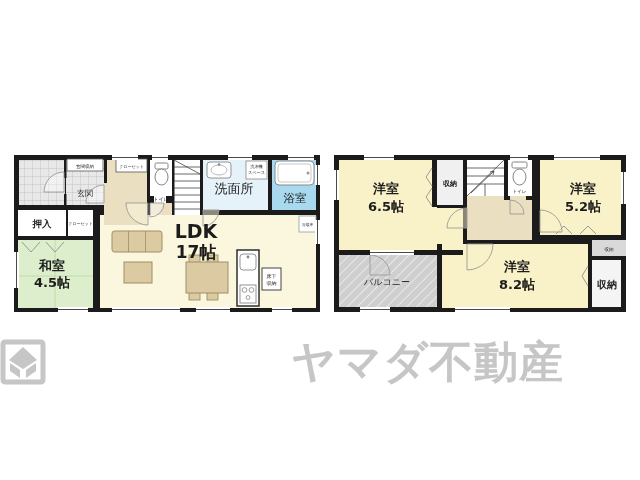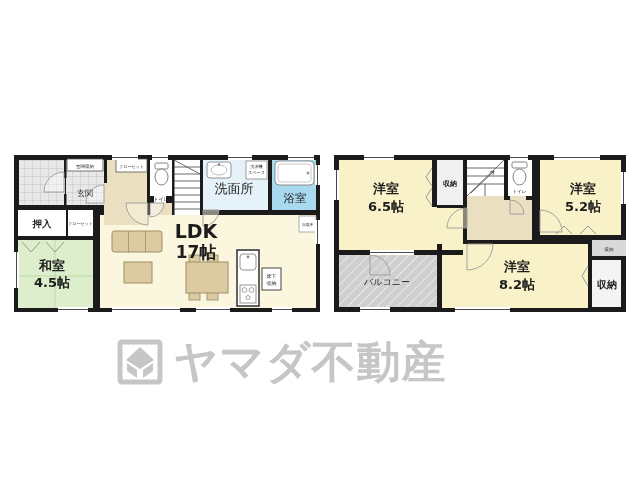--- a/index.html
+++ b/index.html
@@ -5,21 +5,21 @@
   html,body{margin:0;padding:0;}
   body{
     width:640px;height:480px;background:#ffffff;position:relative;overflow:hidden;
     font-family:"DejaVu Sans","Liberation Sans",sans-serif;
   }
   #plan-svg{position:absolute;left:0;top:0;}
   svg text{font-family:"DejaVu Sans","Liberation Sans",sans-serif;fill:#1c1c1c;}
   .room-label{font-weight:bold;}
   #logo{
     position:absolute;left:0;top:334px;width:564px;height:56px;
-    display:flex;align-items:center;justify-content:center;gap:10px;
+    display:flex;align-items:center;justify-content:space-between;gap:10px;
   }
   #logo-text{
     color:#c6c6c6;font-size:44px;font-weight:bold;letter-spacing:1px;line-height:1;
     font-family:"DejaVu Sans","Liberation Sans",sans-serif;
   }
 </style>
 </head>
 <body>
 
 <svg id="plan-svg" width="640" height="480" viewBox="0 0 640 480">

